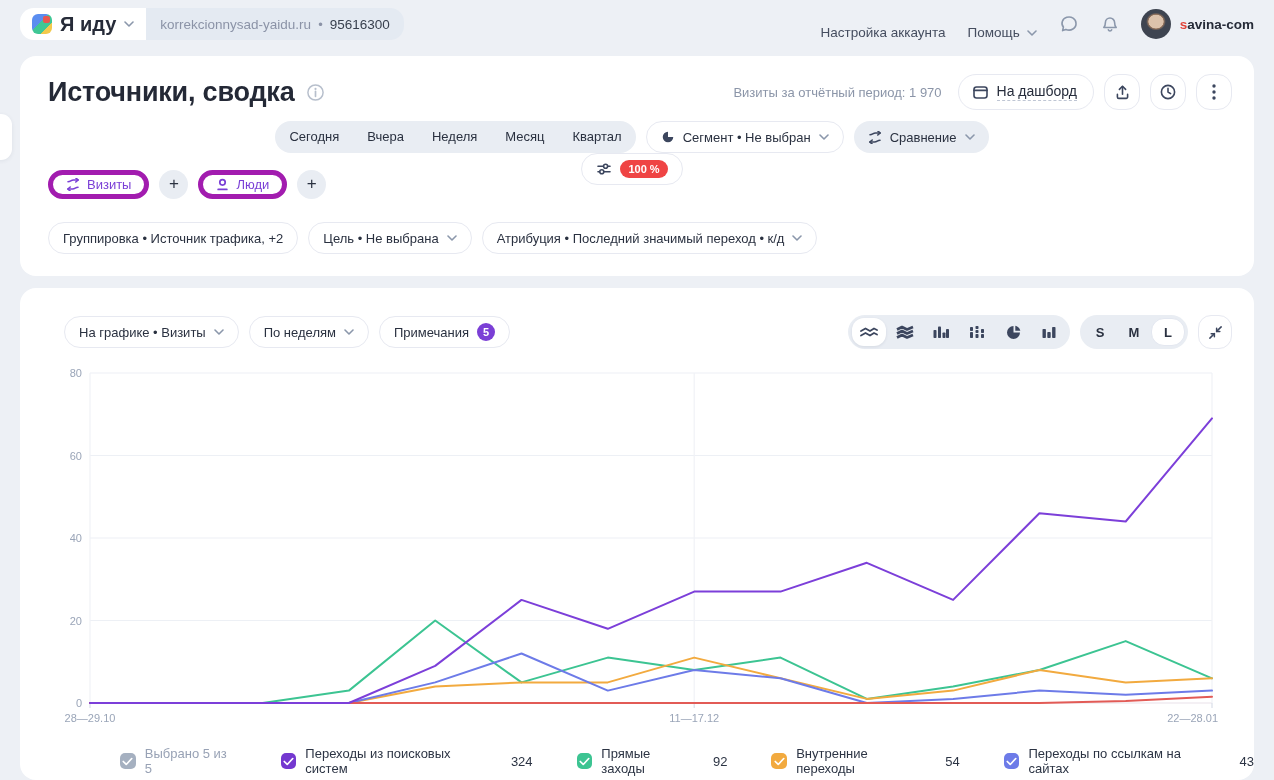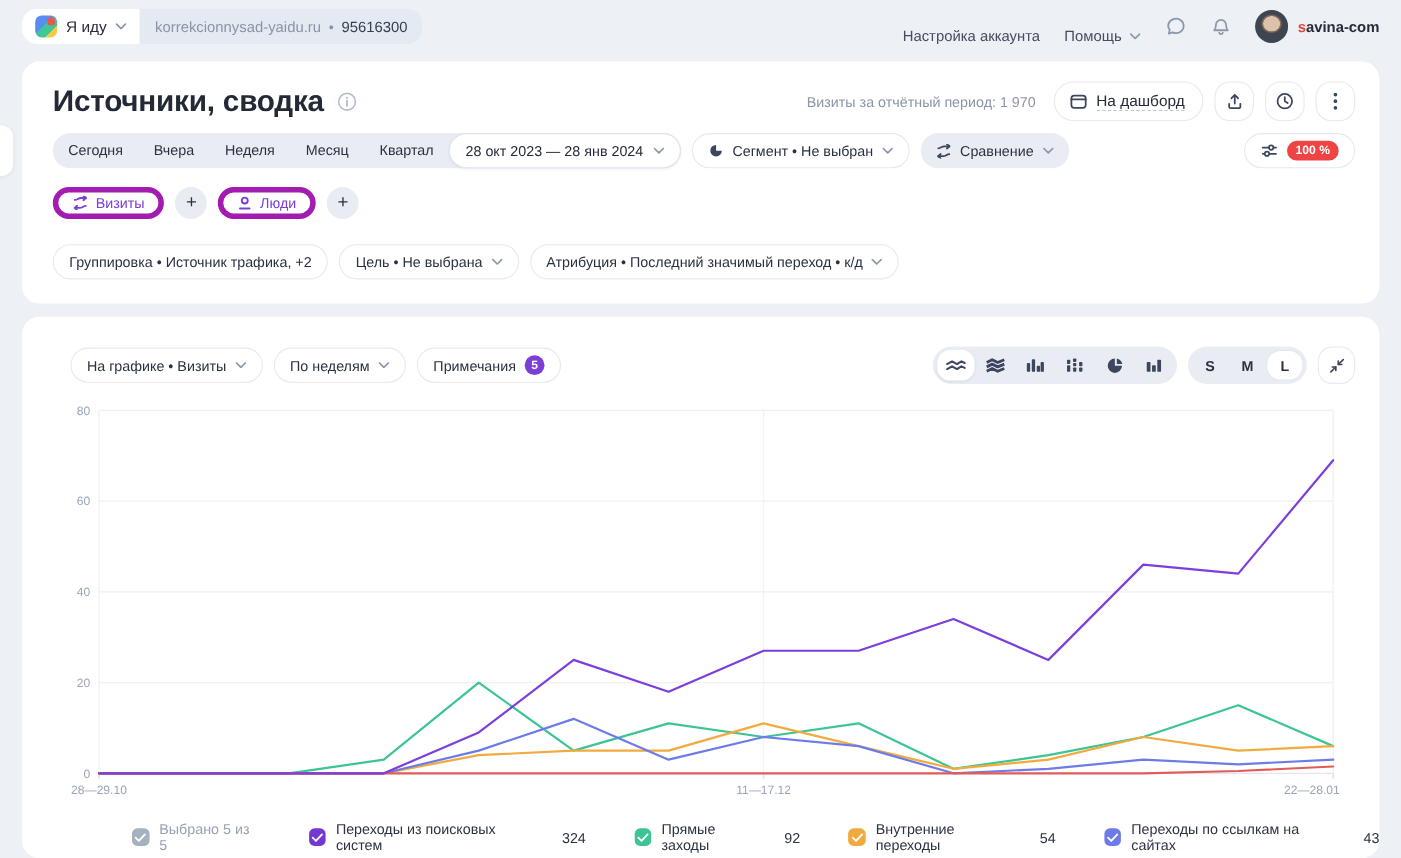--- a/index.html
+++ b/index.html
@@ -13,21 +13,21 @@
   .stroke-ic { stroke:#3c465e; fill:none; stroke-width:1.6; stroke-linecap:round; stroke-linejoin:round; }
   .gray-stroke { stroke:#8b97ab; fill:none; stroke-width:1.6; stroke-linecap:round; stroke-linejoin:round; }
 
   
   .topbar { position:absolute; top:0; left:0; right:0; height:48px; display:flex; align-items:center; justify-content:space-between; padding:0 20px; }
   .counter-group { display:flex; height:32px; border-radius:14px; overflow:hidden; }
   .counter-left { background:#fff; display:flex; align-items:center; gap:8px; padding:0 12px; cursor:pointer; }
   .app-logo { width:20px; height:20px; border-radius:6px; position:relative; overflow:hidden;
     background:linear-gradient(135deg,#5a8df0 0 42%,#3fc795 42% 72%,#f2c94c 72% 100%); }
   .app-logo::after { content:""; position:absolute; top:2px; right:2px; width:7px; height:7px; border-radius:2px; background:#e8574f; }
-  .app-name { font-weight:400; font-size:14px; color:#262b38; }
+  .app-name { font-weight:700; font-size:20px; color:#262b38; }
   .counter-right { background:#e4eaf2; display:flex; align-items:center; gap:7px; padding:0 14px; }
   .counter-domain { color:#8b93a7; font-size:13.5px; }
   .counter-dot { color:#8b93a7; }
   .counter-id { color:#39414f; font-size:13.5px; }
   .topbar-right { display:flex; align-items:center; gap:22px; }
   .topbar-link { color:#454d5f; font-size:13.5px; cursor:pointer; display:flex; align-items:center; gap:7px;margin-top:17px; }
   .icon-btn-plain { cursor:pointer; display:flex; align-items:center; }
   .user-block { display:flex; align-items:center; gap:9px; cursor:pointer; }
   .avatar { width:30px; height:30px; border-radius:50%;
     background:radial-gradient(ellipse 42% 38% at 50% 42%, #dcc2ab 0 58%, #96765f 62%, #3e4450 78%), #2e333d; }
@@ -44,21 +44,21 @@
   .c1-title-row { position:absolute; top:18px; left:28px; right:22px; display:flex; align-items:center; justify-content:space-between; }
   .title-wrap { display:flex; align-items:center; gap:12px; }
   .page-title { font-size:27px; font-weight:700; color:#242936; letter-spacing:-.2px; }
   .title-actions { display:flex; align-items:center; gap:10px; }
   .visits-summary { color:#8b95a8; font-size:13px; margin-right:6px; }
   .btn { display:inline-flex; align-items:center; gap:8px; background:#fff; border:1px solid #e7e9f1; cursor:pointer;justify-content:center; }
   .dash-btn { height:36px; border-radius:18px; padding:0 16px 0 13px; font-size:14px; color:#262c3b; }
   .dash-btn .lbl { border-bottom:1px dashed #bfc6d4; padding-bottom:1px; }
   .sq-btn { width:36px; height:36px; border-radius:14px; justify-content:center; }
 
-  .c1-row2 { position:absolute; top:65px; left:28px; right:22px; display:flex; align-items:center; justify-content:space-between; }
+  .c1-row2 { position:absolute; top:65px; left:28px; right:38px; display:flex; align-items:center; justify-content:space-between;flex-direction:column; }
   .row2-left { display:flex; align-items:center; gap:10px; }
   .seg-control { display:flex; align-items:center; background:#e9edf3; border-radius:16px; height:32px; }
   .seg-item { padding:0 14px; font-size:13px; color:#2a3140; cursor:pointer; line-height:32px; }
   .seg-date { background:#fff; border:1px solid #dfe3ee; box-shadow:0 1px 3px rgba(37,48,89,.07); height:32px; border-radius:16px; display:flex; align-items:center; gap:9px; padding:0 14px; font-size:13px; cursor:pointer; }
   .pill { display:inline-flex; align-items:center; gap:8px; height:32px; border-radius:16px; padding:0 14px; font-size:13px; color:#2a3140; background:#fff; border:1px solid #e7e9f1; cursor:pointer; white-space:nowrap; }
   .pill.gray { background:#e9edf3; border:none; }
   .sampling-badge { background:#ef4444; color:#fff; font-size:11px; font-weight:700; padding:3px 8px; border-radius:10px; }
 
   .c1-row3 { position:absolute; top:114px; left:28px; display:flex; align-items:center; gap:10px; }
   .metric-chip { display:inline-flex; align-items:center; gap:7px; height:29px; border-radius:15px; padding:0 13px; border:5px solid #a21caf; color:#7a3fd6; font-size:13px; font-weight:500; background:#fff; cursor:pointer; }
@@ -178,26 +178,20 @@
   </div>
 
   <div class="c1-row2">
     <div class="row2-left">
       <div class="seg-control">
         <span class="seg-item">Сегодня</span>
         <span class="seg-item">Вчера</span>
         <span class="seg-item">Неделя</span>
         <span class="seg-item">Месяц</span>
         <span class="seg-item">Квартал</span>
-        <span class="seg-date">
-          <span>28 окт 2023 — 28 янв 2024</span>
-          <svg width="10" height="6" viewBox="0 0 10 6">
-              <path d="M1 1 L5 5 L9 1" class="gray-stroke"></path>
-            </svg>
-        </span>
       </div>
       <span class="pill">
         <svg width="14" height="14" viewBox="0 0 16 16">
           <path d="M8 2 a6 6 0 1 0 6 6 h-6 z" fill="#3c465e"></path>
         </svg>
         <span>Сегмент • Не выбран</span>
         <svg width="10" height="6" viewBox="0 0 10 6">
             <path d="M1 1 L5 5 L9 1" class="gray-stroke"></path>
           </svg>
       </span>

